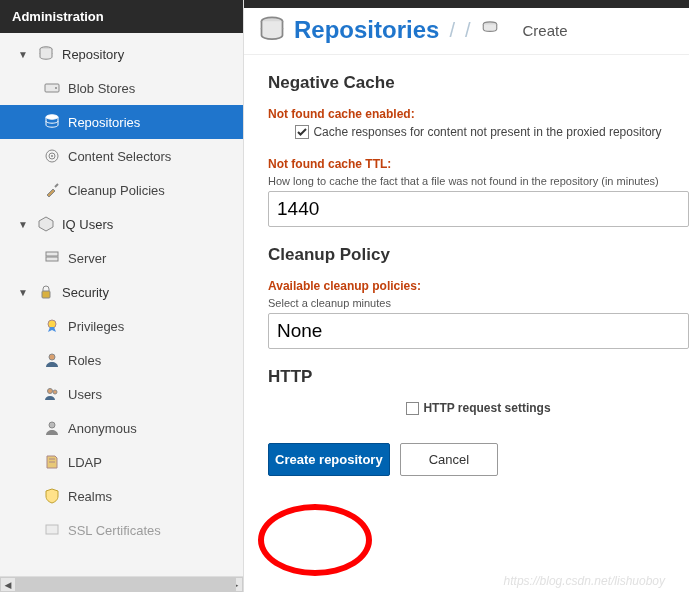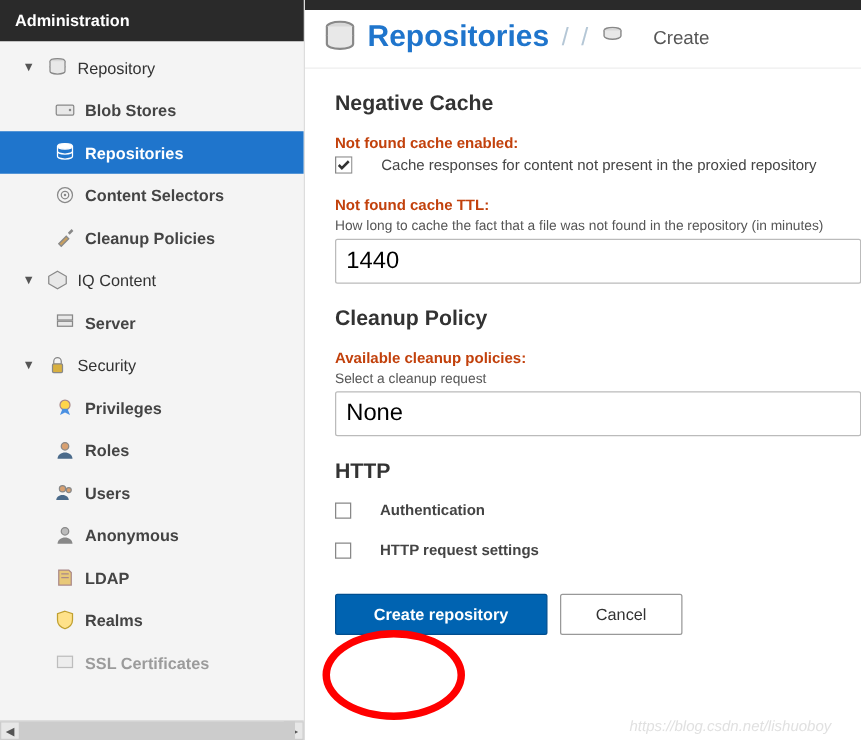--- a/index.html
+++ b/index.html
@@ -1,48 +1,48 @@
 <!DOCTYPE html>
 <html><head>
 <meta charset="utf-8">
 <style>
 * { box-sizing: border-box; margin: 0; padding: 0; }
 body { font-family: "Helvetica Neue", Arial, sans-serif; font-size: 13px; color: #333; background: #fff; width: 689px; height: 592px; overflow: hidden; position: relative; }
 .layout { display: flex; height: 592px; }
 .sidebar { width: 244px; background: #f4f4f4; display: flex; flex-direction: column; border-right: 1px solid #ddd; }
 .sidebar-header { background: #2a2a2a; color: #fff; padding: 9px 12px; font-weight: bold; font-size: 13px; }
 .nav { flex: 1; overflow-y: auto; padding-top: 4px; }
-.nav-item { display: flex; align-items: center; padding: 9px 8px 9px 18px; color: #333; cursor: pointer; gap: 8px; font-weight: bold; }
+.nav-item { display: flex; align-items: center; padding: 9px 8px 9px 18px; color: #333; cursor: pointer; gap: 8px; }
 .nav-item.group { font-weight: normal; color: #333; }
 .nav-item.child { padding-left: 44px; color: #444; }
 .nav-item.active { background: #1f75cc; color: #fff; }
 .nav-item svg, .nav-item .ico { width: 16px; height: 16px; flex-shrink: 0; }
 .caret { width: 10px; font-size: 10px; color: #555; margin-right: 2px; }
 .hscroll { height: 16px; background: #f0f0f0; border-top: 1px solid #ddd; display: flex; }
 .hscroll .arrow { width: 16px; background: #e7e7e7; border: 1px solid #ccc; display:flex; align-items:center; justify-content:center; font-size:9px; color:#555;}
 .hscroll .track { flex:1; background:#f0f0f0; position:relative; }
 .hscroll .thumb { position:absolute; left:0; top:0; height:100%; width:220px; background:#ccc; }
 .main { flex: 1; display: flex; flex-direction: column; overflow: hidden; }
 .topbar { height: 8px; background: #2a2a2a; }
 .breadcrumb { display: flex; align-items: center; padding: 8px 14px 10px 14px; gap: 10px; border-bottom: 1px solid #eee; }
 .breadcrumb h1 { color: #1f75cc; font-size: 24px; font-weight: bold; display: flex; align-items: center; gap: 8px; }
 .breadcrumb .sep { color: #b5c7d6; font-size: 20px; }
 .breadcrumb a { color: #1f75cc; text-decoration: none; font-size: 15px; display: flex; align-items: center; gap: 6px; }
 .breadcrumb .last { color: #555; font-size: 15px; display: flex; align-items: center; gap: 24px; }
 .content { padding: 12px 0 0 24px; overflow: hidden; flex: 1; position: relative; }
 .section-title { font-size: 17px; font-weight: bold; color: #333; margin: 6px 0 14px 0; }
 .label { font-weight: bold; font-size: 12px; color: #c2410c; margin-bottom: 4px; }
 .row { margin-bottom: 18px; }
-.chk { display: flex; align-items: center; gap: 23px; color: #444; font-size: 12px; }
+.chk { display: flex; align-items: center; gap: 4px; color: #444; font-size: 12px; justify-content: center; }
 .chk svg { width:14px; height:14px; }
 .help { font-size: 11px; color: #555; margin-bottom: 4px; }
 input[type=text], select { width: 100%; border: 1px solid #bbb; padding: 6px 8px; font-size: 19px; border-radius: 2px; background: #fff; }
 .checkbox-empty { display:inline-block; width:13px; height:13px; border:1px solid #888; background:#fff; vertical-align:middle; }
 .buttons { display: flex; gap: 10px; margin-top: 28px; margin-bottom: 24px; }
-.btn-primary { background: #0063b1; color: #fff; border: 1px solid #004e8f; padding: 8px 30px; font-size: 13px; font-weight: bold; border-radius: 2px; cursor: pointer; }
+.btn-primary { background: #0063b1; color: #fff; border: 1px solid #004e8f; padding: 8px 6px; font-size: 13px; font-weight: bold; border-radius: 2px; cursor: pointer; }
 .btn-default { background: #fff; color: #333; border: 1px solid #999; padding: 8px 28px; font-size: 13px; border-radius: 2px; cursor: pointer; }
 .red-oval { position: absolute; border: 6px solid #f00; border-radius: 50%; width: 114px; height: 72px; left: 258px; top: 504px; pointer-events: none; }
 .watermark { position: absolute; right: 24px; bottom: 4px; color: #ccc; font-size: 12px; font-style: italic; pointer-events: none; opacity:.6;}
 .dbicon { display:inline-block; }
 </style>
 </head>
 <body>
 
 <div class="layout">
   <div class="sidebar">
@@ -86,21 +86,21 @@
             <line x1="11" y1="5" x2="14" y2="2" stroke="#888" stroke-width="2"></line>
           </svg>
         <span>Cleanup Policies</span>
       </div>
 
       <div class="nav-item group">
         <span class="caret">▼</span>
         <svg viewBox="0 0 16 16">
             <path d="M8 1l7 4v6l-7 4-7-4V5z" fill="#e8e8e8" stroke="#888"></path>
           </svg>
-        <span>IQ Content</span>
+        <span>IQ Users</span>
       </div>
       <div class="nav-item child">
         <svg viewBox="0 0 16 16">
             <rect x="2" y="2" width="12" height="4" fill="#e8e8e8" stroke="#888"></rect>
             <rect x="2" y="7" width="12" height="4" fill="#e8e8e8" stroke="#888"></rect>
           </svg>
         <span>Server</span>
       </div>
 
       <div class="nav-item group">
@@ -206,31 +206,25 @@
       </div>
       <div class="row">
         <div class="label">Not found cache TTL:</div>
         <div class="help">How long to cache the fact that a file was not found in the repository (in minutes)</div>
         <input type="text" value="1440" style="">
       </div>
 
       <div class="section-title">Cleanup Policy</div>
       <div class="row">
         <div class="label">Available cleanup policies:</div>
-        <div class="help">Select a cleanup request</div>
+        <div class="help">Select a cleanup minutes</div>
         <input type="text" value="None" style="">
       </div>
 
       <div class="section-title">HTTP</div>
-      <div class="row">
-        <div class="chk">
-          <span class="checkbox-empty"></span>
-          <b>Authentication</b>
-        </div>
-      </div>
       <div class="row">
         <div class="chk">
           <span class="checkbox-empty"></span>
           <b>HTTP request settings</b>
         </div>
       </div>
 
       <div class="buttons">
         <button class="btn-primary">Create repository</button>
         <button class="btn-default">Cancel</button>

